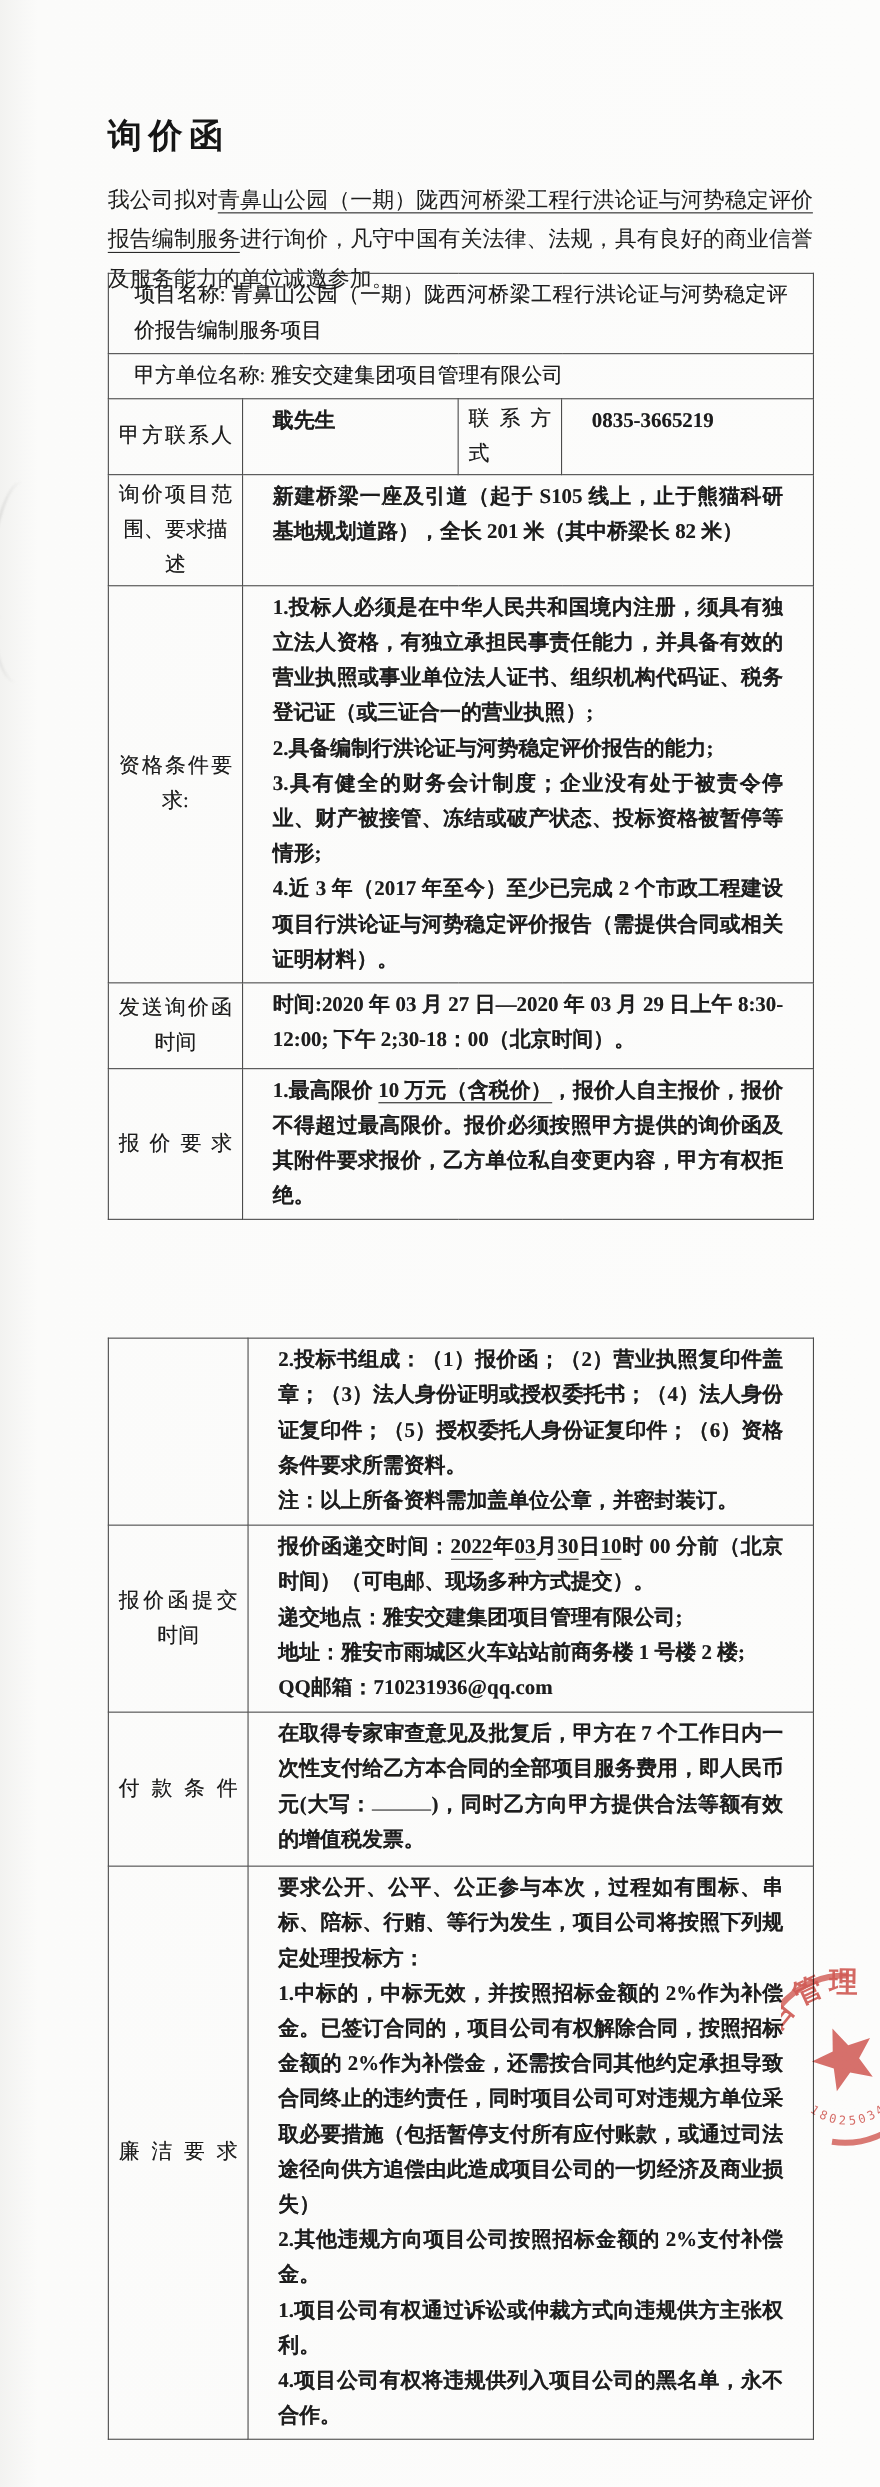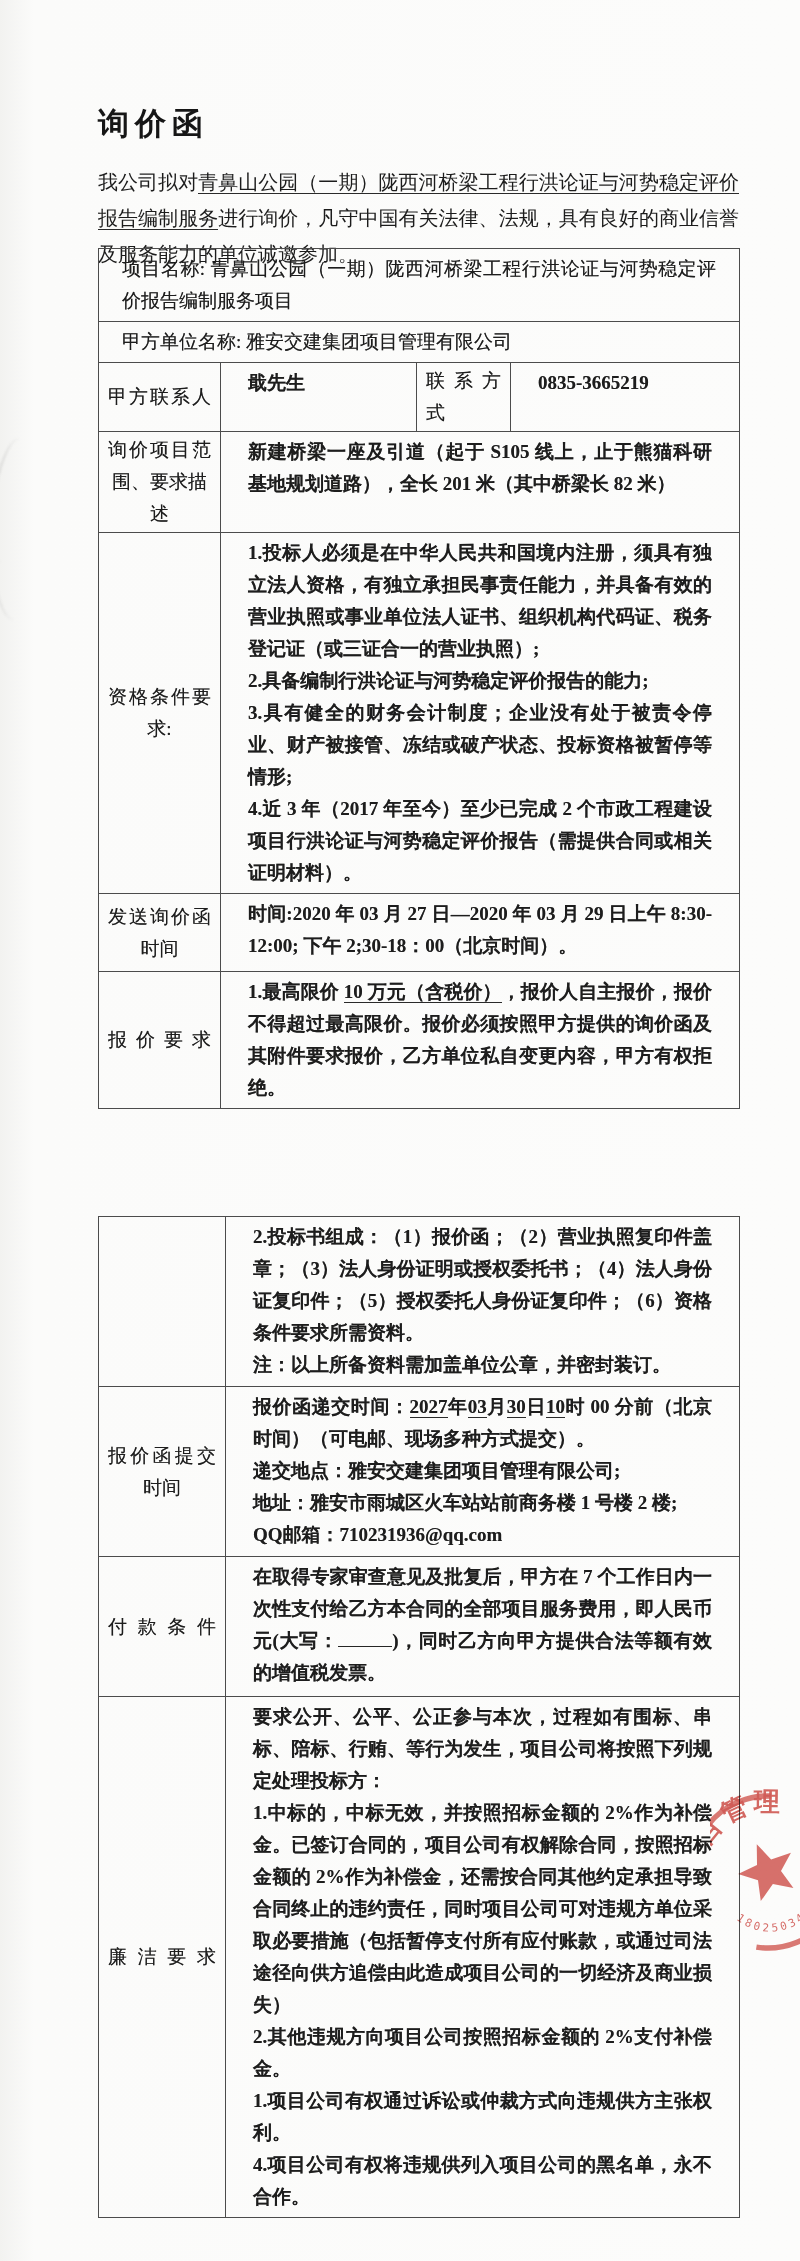--- a/index.html
+++ b/index.html
@@ -136,21 +136,21 @@
         <p>2.投标书组成：（1）报价函；（2）营业执照复印件盖章；（3）法人身份证明或授权委托书；（4）法人身份证复印件；（5）授权委托人身份证复印件；（6）资格条件要求所需资料。</p>
         <p>注：以上所备资料需加盖单位公章，并密封装订。</p>
       </td>
     </tr>
     <tr style="height:170px">
       <td class="lab">
             <span class="jl">报价函提交</span>
             <span class="cl">时间</span>
           </td>
       <td class="cont">
-        <p><span>报价函递交时间：</span><span class="u">2027</span><span>年</span><span class="u">03</span><span>月</span><span class="u">30</span><span>日</span><span class="u">10</span><span>时 00 分前（北京时间）（可电邮、现场多种方式提交）。</span></p>
+        <p><span>报价函递交时间：</span><span class="u">2022</span><span>年</span><span class="u">03</span><span>月</span><span class="u">30</span><span>日</span><span class="u">10</span><span>时 00 分前（北京时间）（可电邮、现场多种方式提交）。</span></p>
         <p>递交地点：雅安交建集团项目管理有限公司;</p>
         <p>地址：雅安市雨城区火车站站前商务楼 1 号楼 2 楼;</p>
         <p>QQ邮箱：710231936@qq.com</p>
       </td>
     </tr>
     <tr style="height:140px">
       <td class="lab">
             <span class="jl">付款条件</span>
           </td>
       <td class="cont"><span>在取得专家审查意见及批复后，甲方在 7 个工作日内一次性支付给乙方本合同的全部项目服务费用，即人民币元(大写：</span><span class="blank-line"></span><span>)，同时乙方向甲方提供合法等额有效的增值税发票。</span></td>

